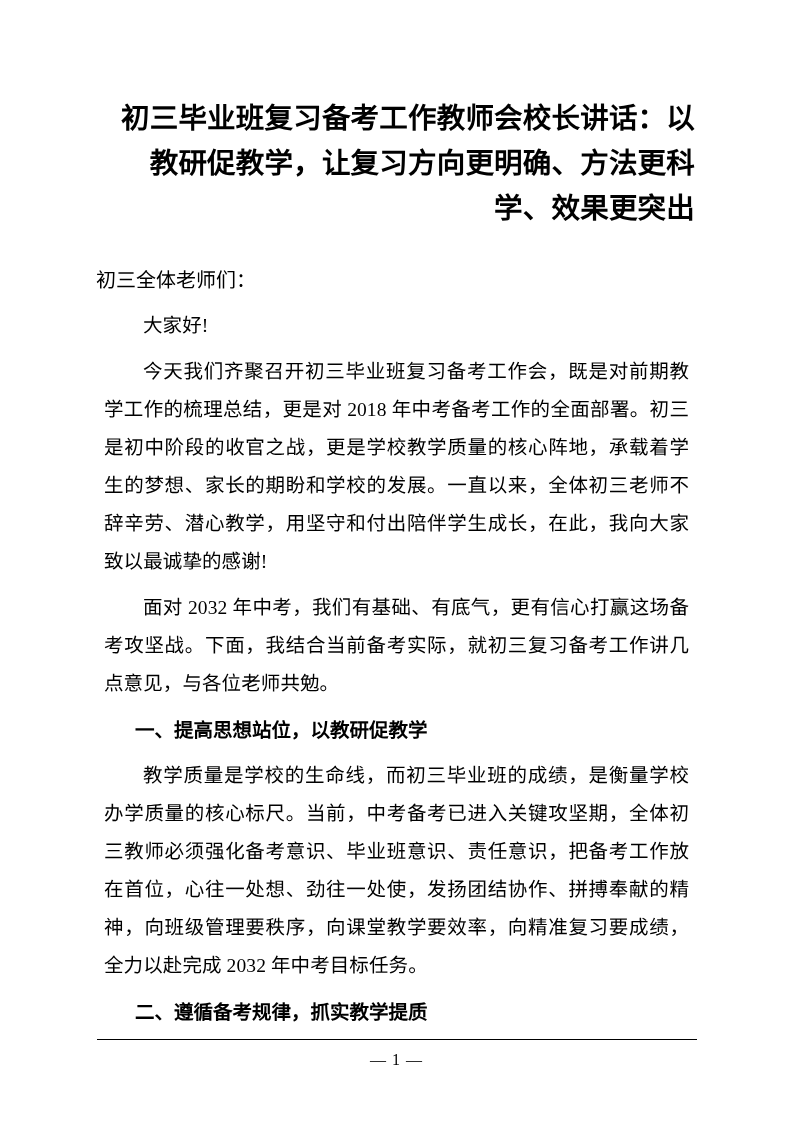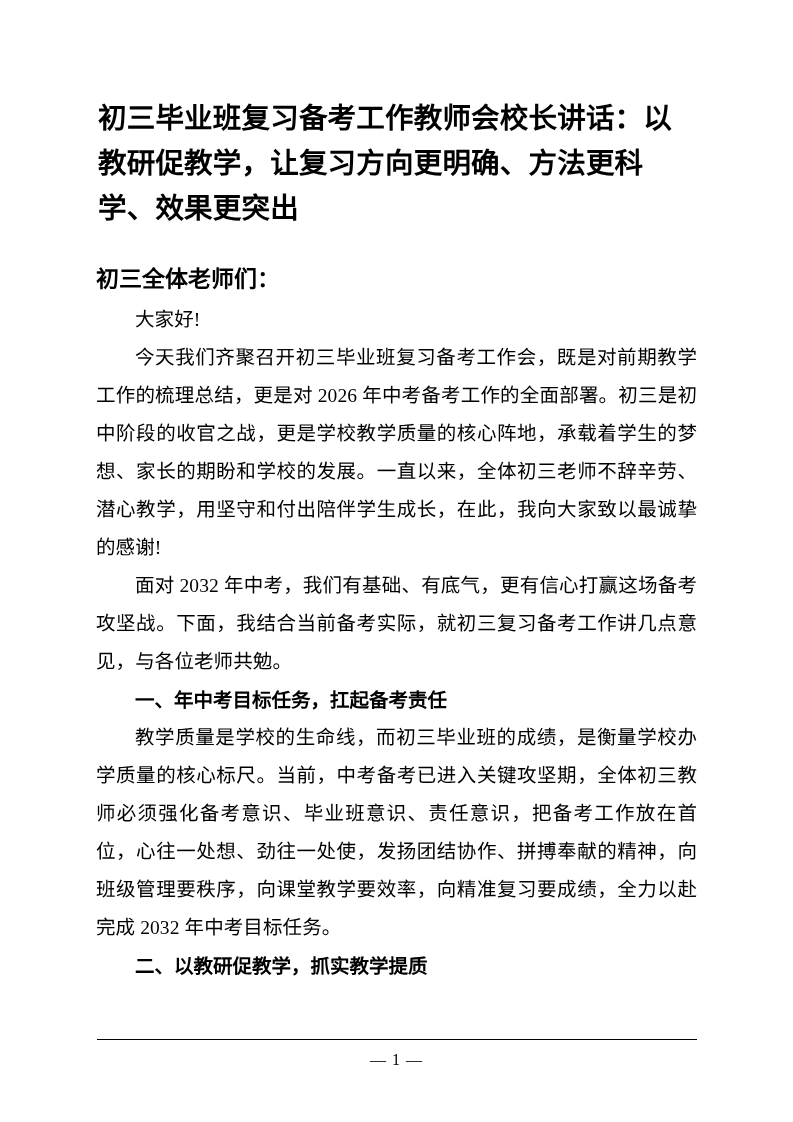--- a/index.html
+++ b/index.html
@@ -21,38 +21,37 @@
     width: 793px;
     height: 1122px;
     padding: 96px 96px 40px 96px;
     background: #ffffff;
   }
   .doc-title {
     font-family: "Liberation Sans", "DejaVu Sans", sans-serif;
     font-weight: bold;
     font-size: 28.5px;
     line-height: 45px;
-    text-align: left;
+    text-align: right;
     letter-spacing: 0.2px;
     margin: 0 0 30px 0;
     padding: 0 2px;
     color: #000000;
   }
   .salutation {
-    font-size: 23px;
+    font-size: 20px;
     line-height: 38px;
     margin: 8px 0 2px 0;
     text-align: justify;
     text-justify: inter-ideograph;
-    font-weight: bold;
   }
   .para {
     font-size: 19.5px;
     line-height: 38px;
-    margin: 0;
+    margin: 8px;
     text-indent: 2em;
     text-align: justify;
     text-justify: inter-ideograph;
     letter-spacing: 0.1px;
   }
   .heading {
     font-family: "Liberation Sans", "DejaVu Sans", sans-serif;
     font-weight: bold;
     font-size: 19.5px;
     line-height: 38px;
@@ -84,28 +83,28 @@
 <body>
 
 <div class="page">
 
   <h1 class="doc-title">初三毕业班复习备考工作教师会校长讲话：以教研促教学，让复习方向更明确、方法更科学、效果更突出</h1>
 
   <p class="salutation">初三全体老师们：</p>
 
   <p class="para">大家好!</p>
 
-  <p class="para">今天我们齐聚召开初三毕业班复习备考工作会，既是对前期教学工作的梳理总结，更是对 2026 年中考备考工作的全面部署。初三是初中阶段的收官之战，更是学校教学质量的核心阵地，承载着学生的梦想、家长的期盼和学校的发展。一直以来，全体初三老师不辞辛劳、潜心教学，用坚守和付出陪伴学生成长，在此，我向大家致以最诚挚的感谢!</p>
+  <p class="para">今天我们齐聚召开初三毕业班复习备考工作会，既是对前期教学工作的梳理总结，更是对 2018 年中考备考工作的全面部署。初三是初中阶段的收官之战，更是学校教学质量的核心阵地，承载着学生的梦想、家长的期盼和学校的发展。一直以来，全体初三老师不辞辛劳、潜心教学，用坚守和付出陪伴学生成长，在此，我向大家致以最诚挚的感谢!</p>
 
   <p class="para">面对 2032 年中考，我们有基础、有底气，更有信心打赢这场备考攻坚战。下面，我结合当前备考实际，就初三复习备考工作讲几点意见，与各位老师共勉。</p>
 
-  <p class="heading">一、年中考目标任务，扛起备考责任</p>
+  <p class="heading">一、提高思想站位，以教研促教学</p>
 
   <p class="para">教学质量是学校的生命线，而初三毕业班的成绩，是衡量学校办学质量的核心标尺。当前，中考备考已进入关键攻坚期，全体初三教师必须强化备考意识、毕业班意识、责任意识，把备考工作放在首位，心往一处想、劲往一处使，发扬团结协作、拼搏奉献的精神，向班级管理要秩序，向课堂教学要效率，向精准复习要成绩，全力以赴完成 2032 年中考目标任务。</p>
 
-  <p class="heading">二、以教研促教学，抓实教学提质</p>
+  <p class="heading">二、遵循备考规律，抓实教学提质</p>
 
   <div class="footer">
     <div class="footer-rule"></div>
     <div class="page-number">— 1 —</div>
   </div>
 
 </div>
 
 </body></html>

